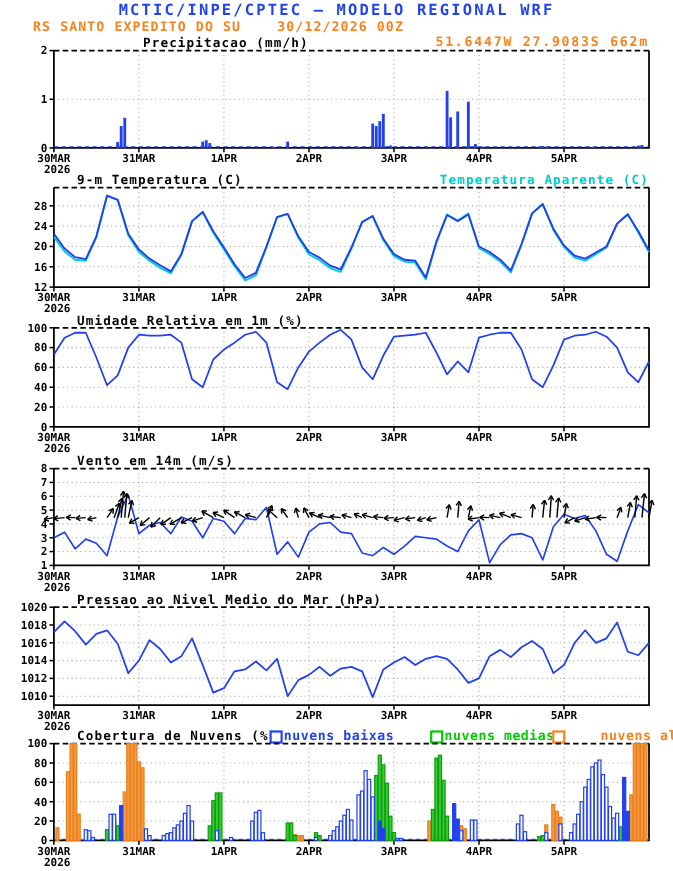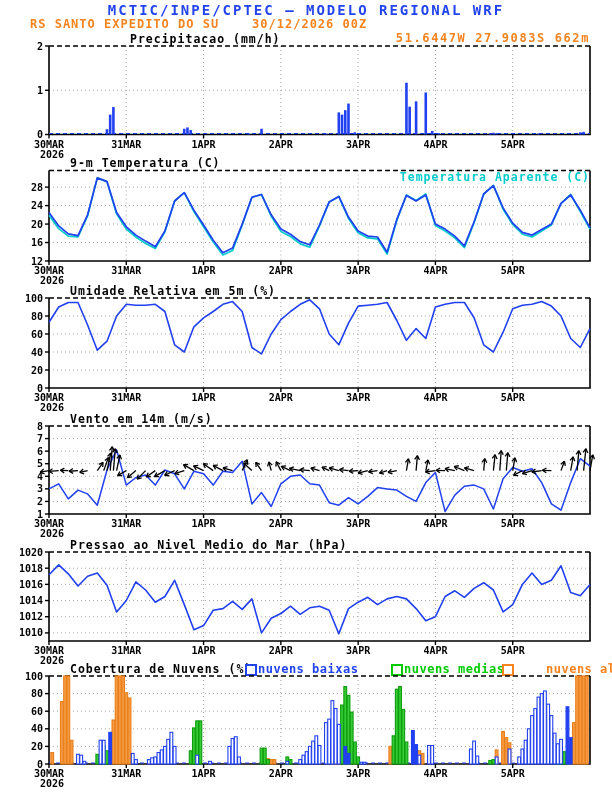--- a/index.html
+++ b/index.html
@@ -22,22 +22,22 @@
 </head>
 <body>
 
 <div id="page">
   <div id="header-title" class="abs">MCTIC/INPE/CPTEC — MODELO REGIONAL WRF</div>
   <div id="header-station" class="abs">RS SANTO EXPEDITO DO SU    30/12/2026 00Z</div>
   <div id="header-location" class="abs">51.6447W 27.9083S 662m</div>
 
   <div class="abs ptitle" style="left:84px;top:32px;margin-left:46px;">Precipitacao (mm/h)</div>
   <div class="abs ptitle" style="left:70px;top:156px;">9-m Temperatura (C)</div>
-  <div id="temp-legend" class="abs" style="right:22px;top:156px;margin-top:14px;">Temperatura Aparente (C)</div>
-  <div class="abs ptitle" style="left:70px;top:284px;">Umidade Relativa em 5m (%)</div>
+  <div id="temp-legend" class="abs" style="right:22px;top:156px;">Temperatura Aparente (C)</div>
+  <div class="abs ptitle" style="left:70px;top:284px;">Umidade Relativa em 1m (%)</div>
   <div class="abs ptitle" style="left:70px;top:412px;">Vento em 14m (m/s)</div>
   <div class="abs ptitle" style="left:70px;top:538px;">Pressao ao Nivel Medio do Mar (hPa)</div>
   <div class="abs ptitle" style="left:70px;top:662px;">Cobertura de Nuvens (%)</div>
 
   <span class="legend-sq abs" style="left:245px;top:664px;border-color:#2244ee;"></span>
   <div class="abs legend-item" style="left:258px;top:662px;color:#2244ee;">nuvens baixas</div>
   <span class="legend-sq abs" style="left:391px;top:664px;border-color:#00cc00;"></span>
   <div class="abs legend-item" style="left:404px;top:662px;color:#00cc00;text-align:center;">nuvens medias</div>
   <span class="legend-sq abs" style="left:502px;top:664px;border-color:#f5831e;"></span>
   <div class="abs legend-item" style="left:526px;top:662px;color:#f5831e;margin-left:20px;">nuvens altas</div>

